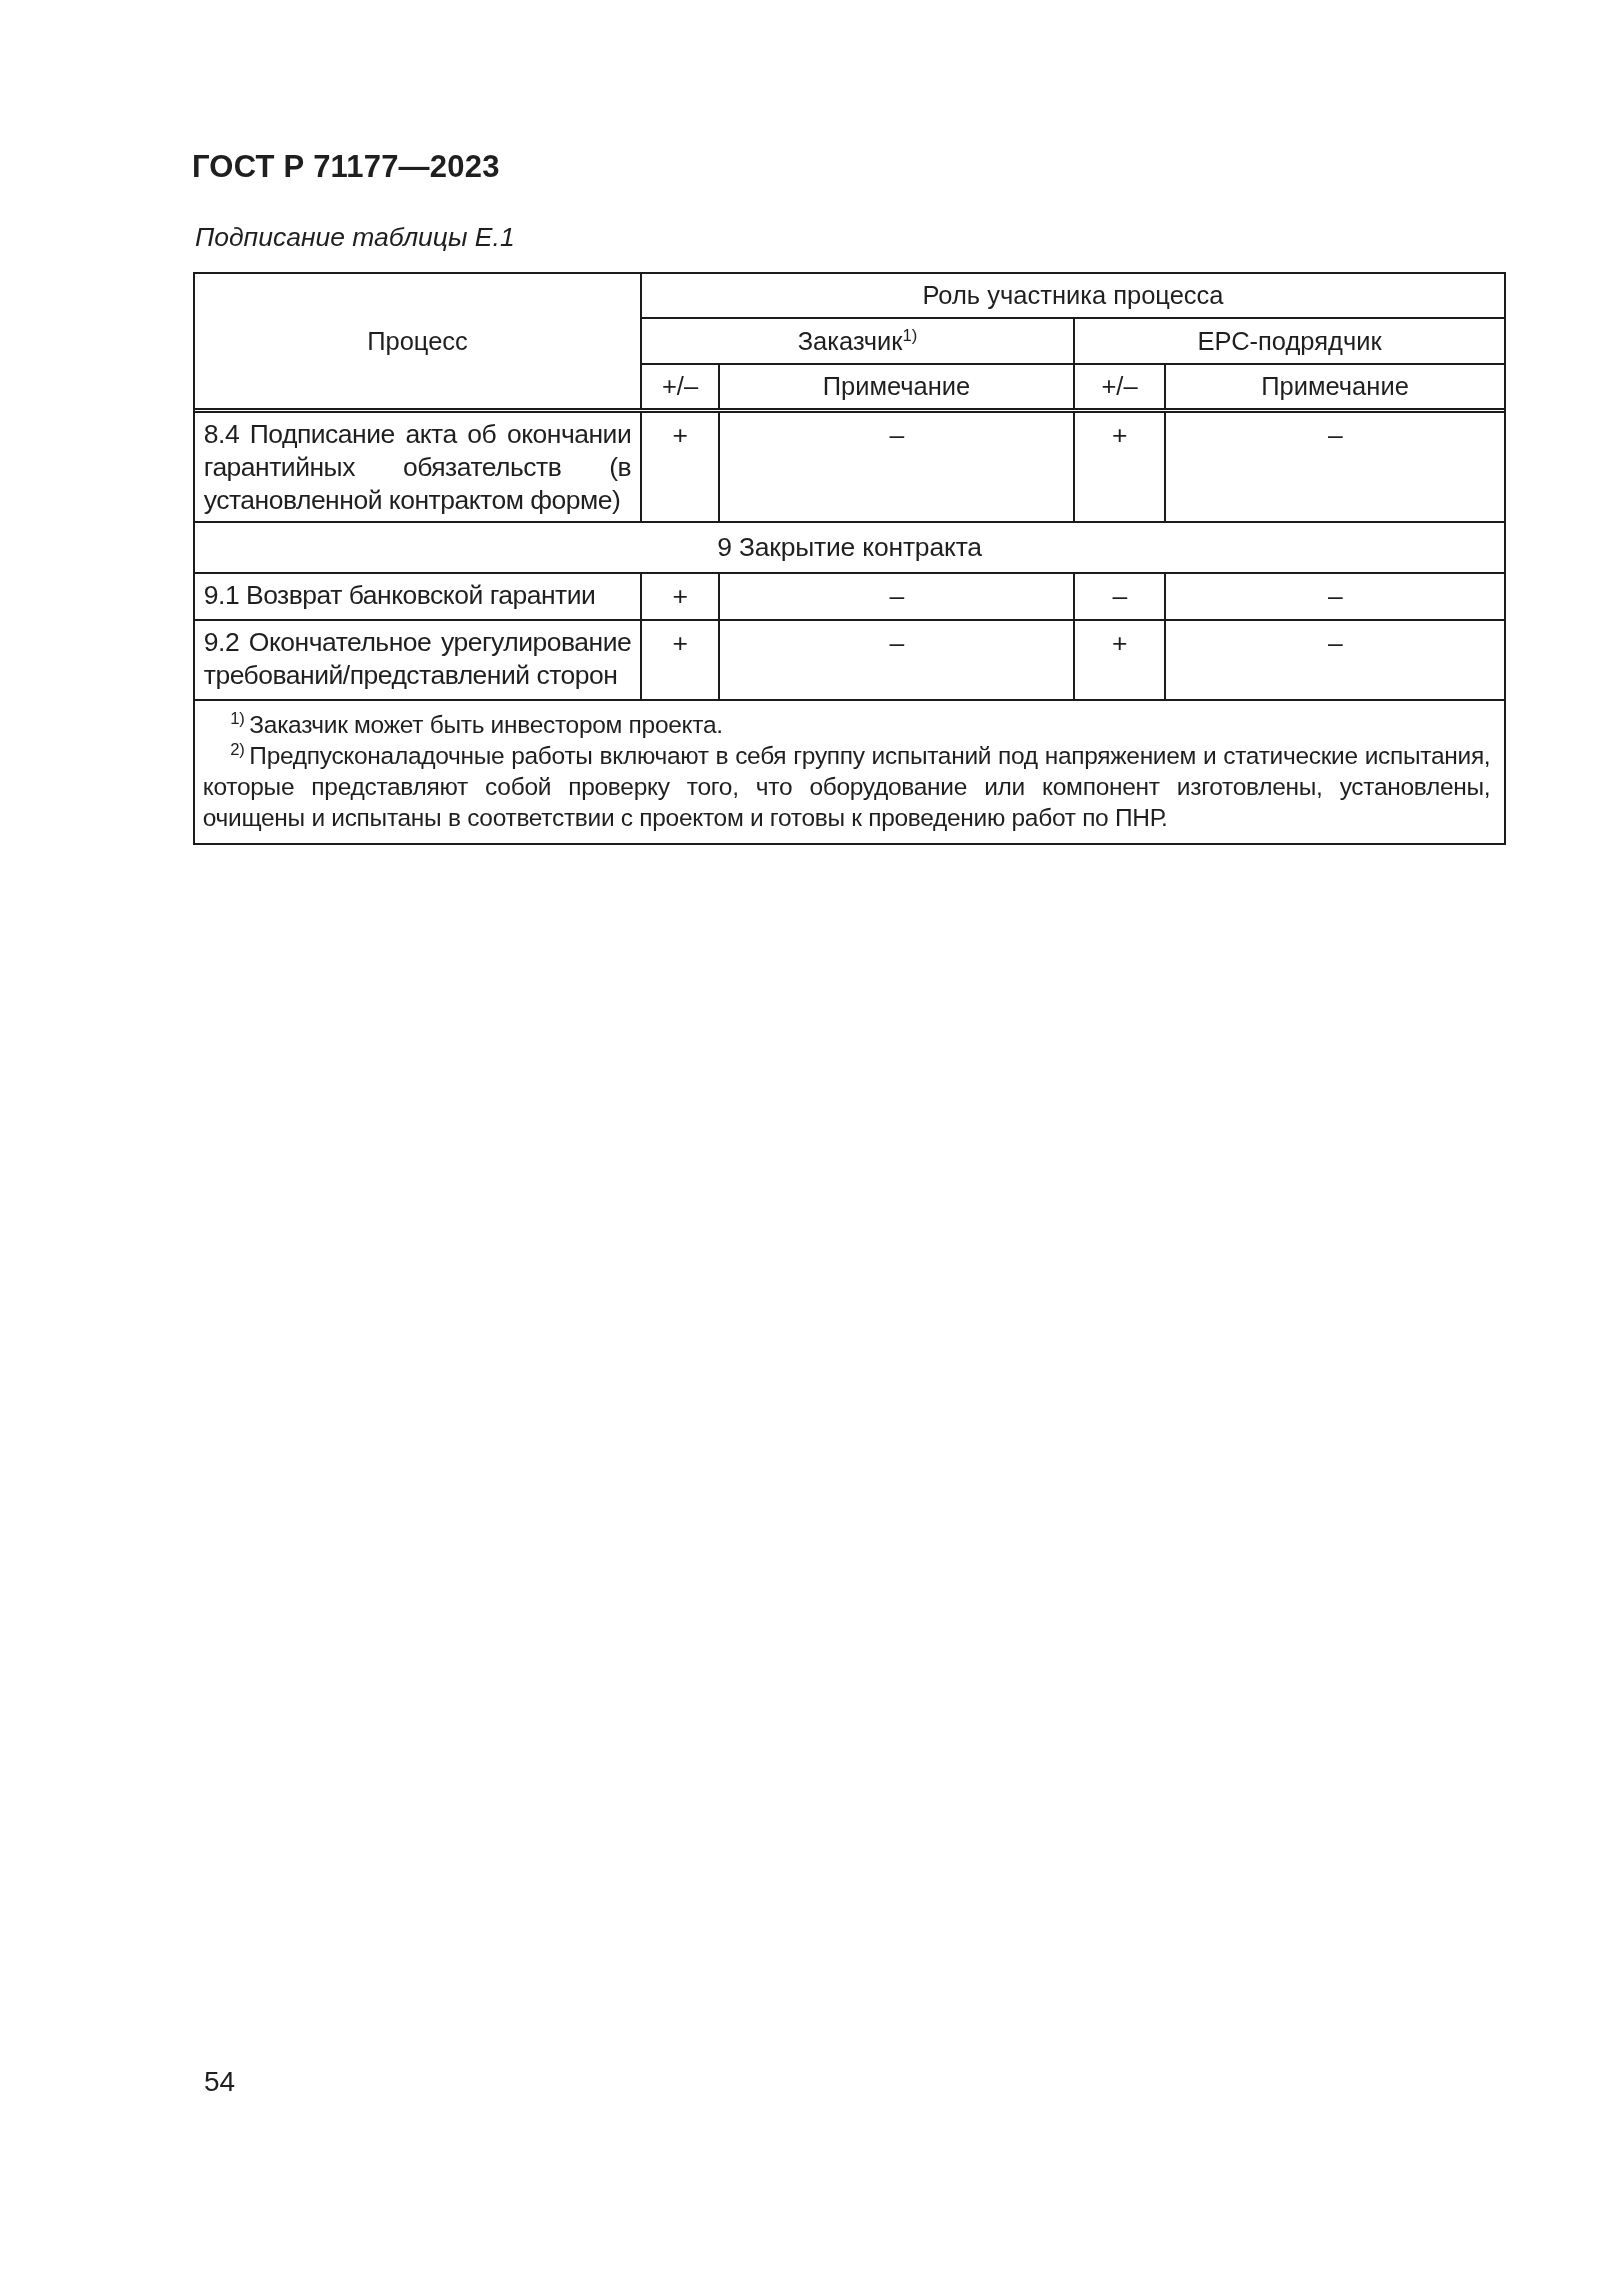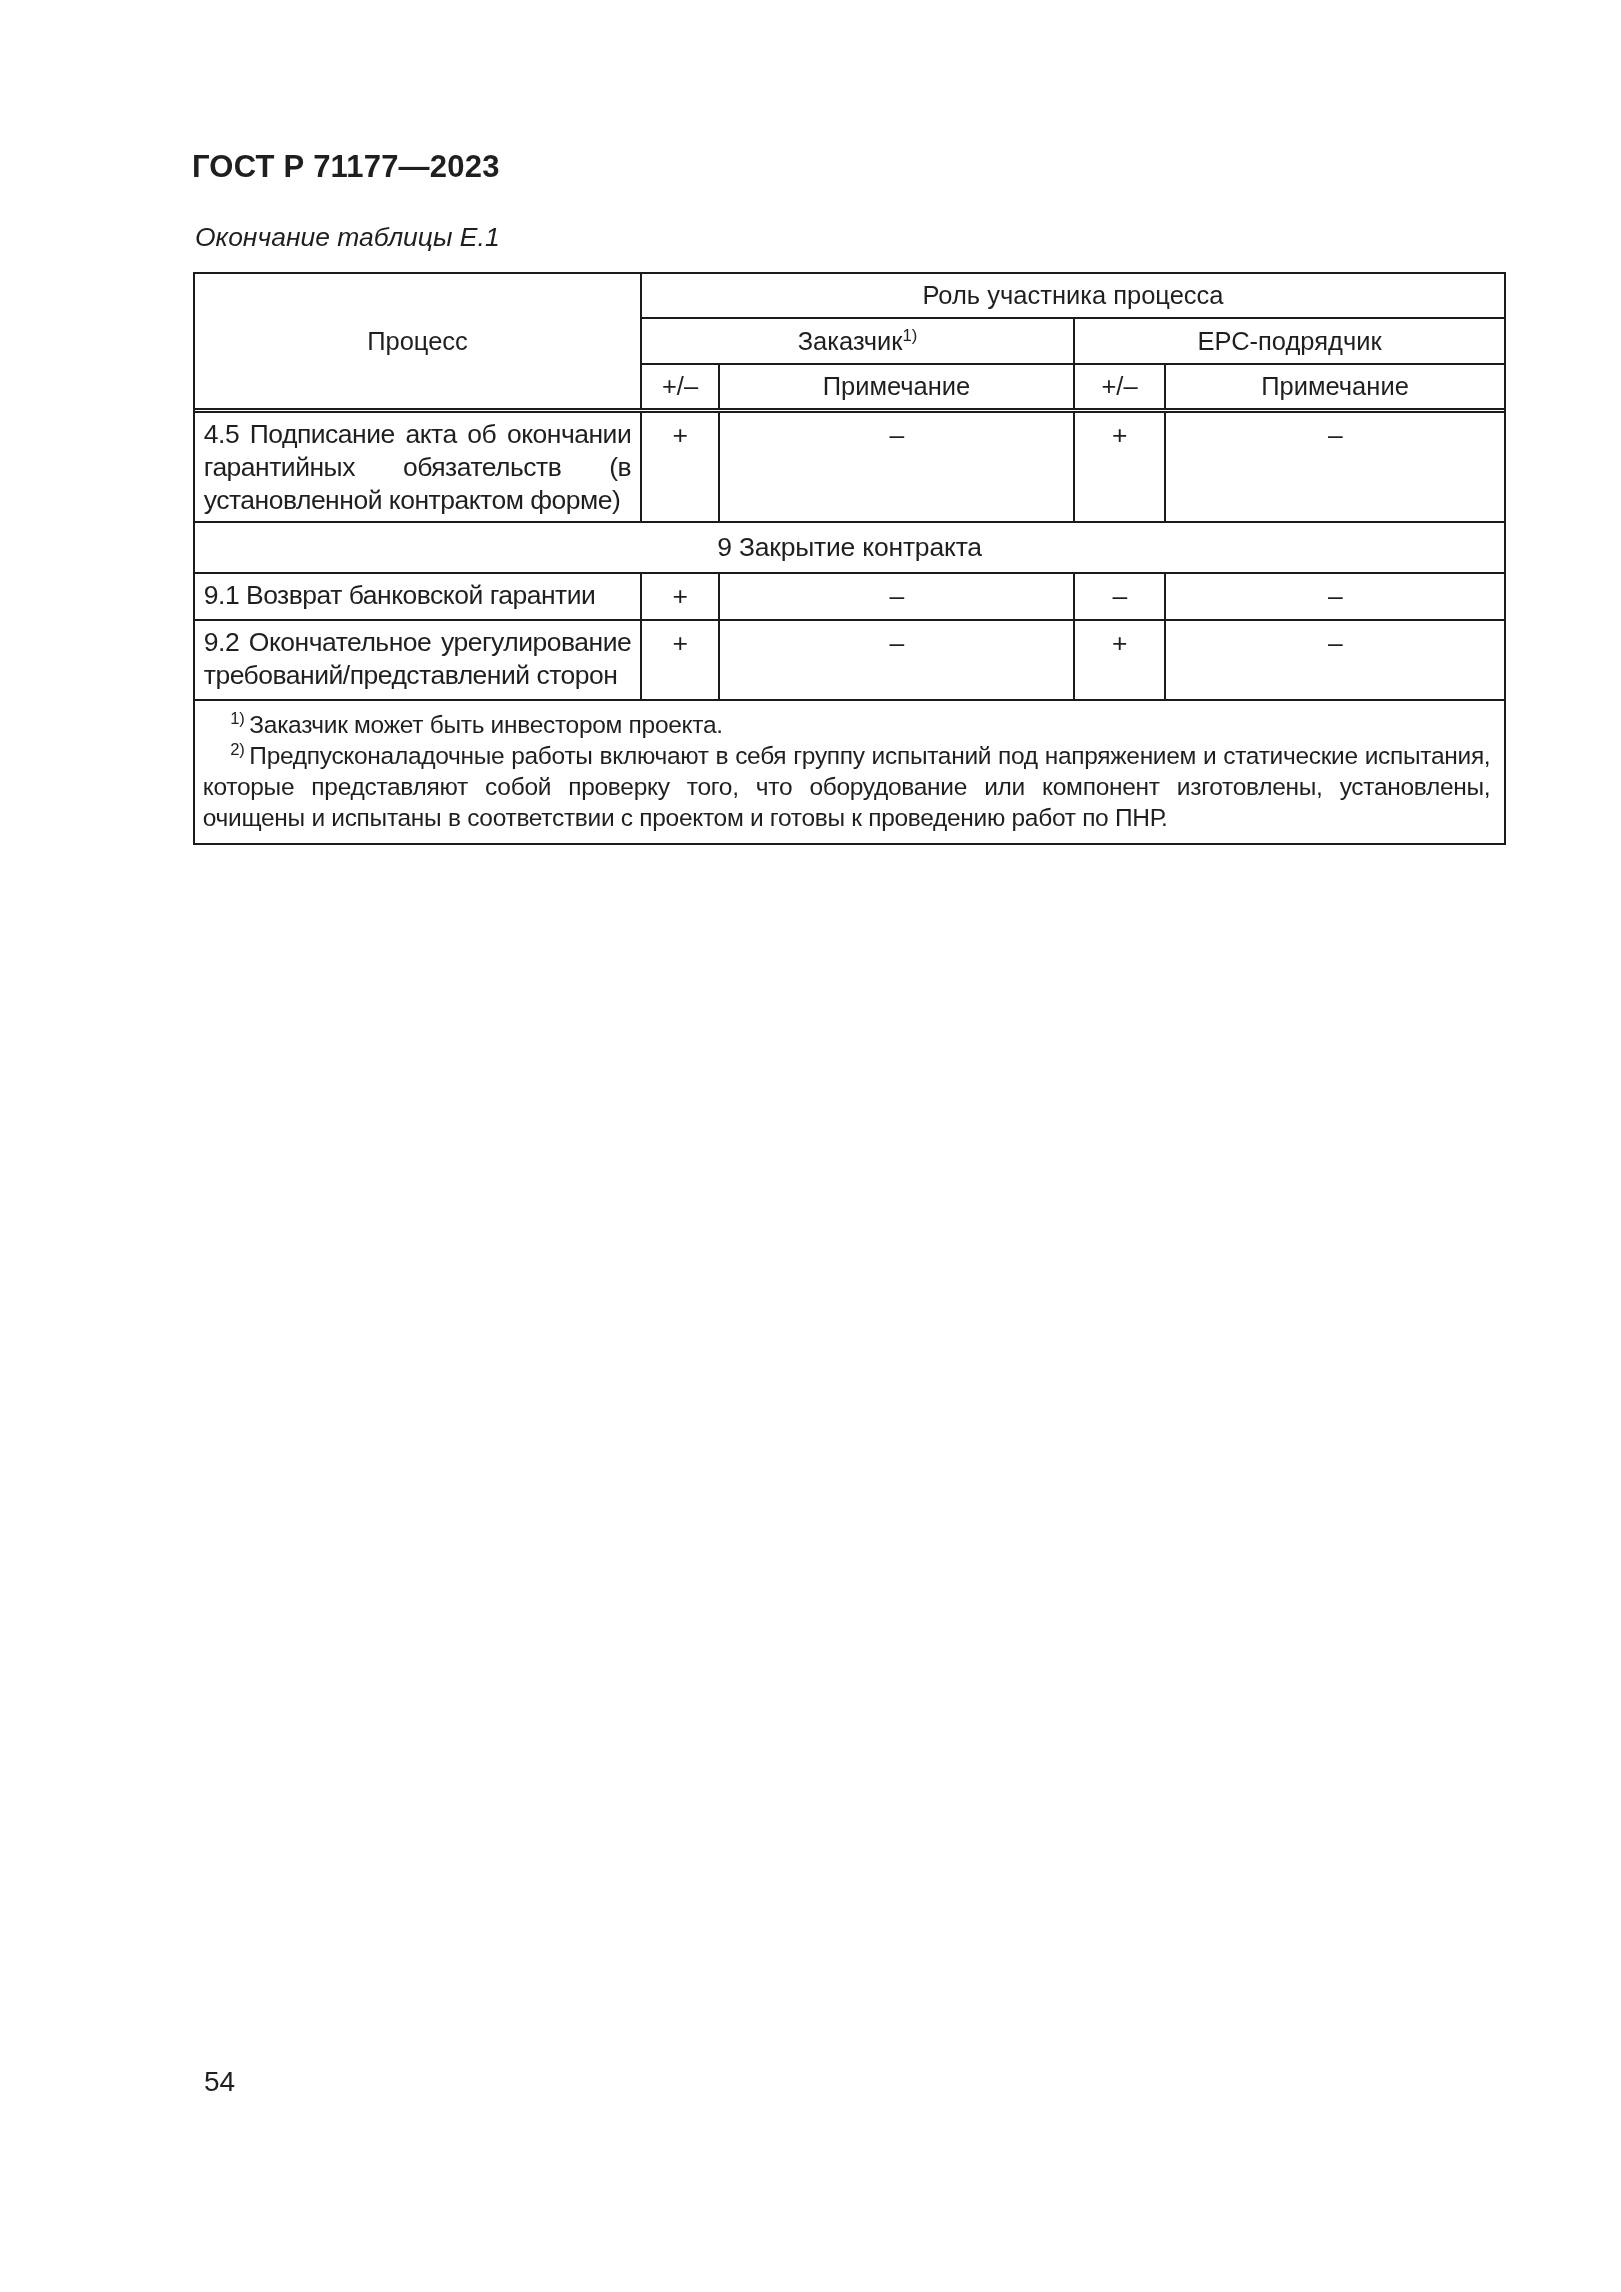--- a/index.html
+++ b/index.html
@@ -120,21 +120,21 @@
     font-size: 28px;
   }
 </style>
 </head>
 <body>
 
 <div class="page">
 
   <div class="doc-header">ГОСТ Р 71177—2023</div>
 
-  <div class="table-caption">Окончание таблицы Е.1</div>
+  <div class="table-caption">Подписание таблицы Е.1</div>
 
   <div class="tbl-wrap">
     <table class="gost">
       <colgroup>
         <col style="width:447px">
         <col style="width:78px">
         <col style="width:355px">
         <col style="width:91px">
         <col style="width:340px">
       </colgroup>
@@ -152,21 +152,21 @@
           <th>Примечание</th>
           <th>+/–</th>
           <th>Примечание</th>
         </tr>
       </thead>
       <tbody>
         <tr class="spacer">
           <td colspan="5"></td>
         </tr>
         <tr class="row-84">
-          <td class="process-cell">4.5 Подписание акта об окончании гарантийных обязательств (в установленной контрактом форме)</td>
+          <td class="process-cell">8.4 Подписание акта об окончании гарантийных обязательств (в установленной контрактом форме)</td>
           <td class="pm-cell">+</td>
           <td class="note-cell">–</td>
           <td class="pm-cell">+</td>
           <td class="note-cell">–</td>
         </tr>
         <tr class="section-row">
           <td colspan="5">9 Закрытие контракта</td>
         </tr>
         <tr class="row-91">
           <td class="process-cell">9.1 Возврат банковской гарантии</td>

